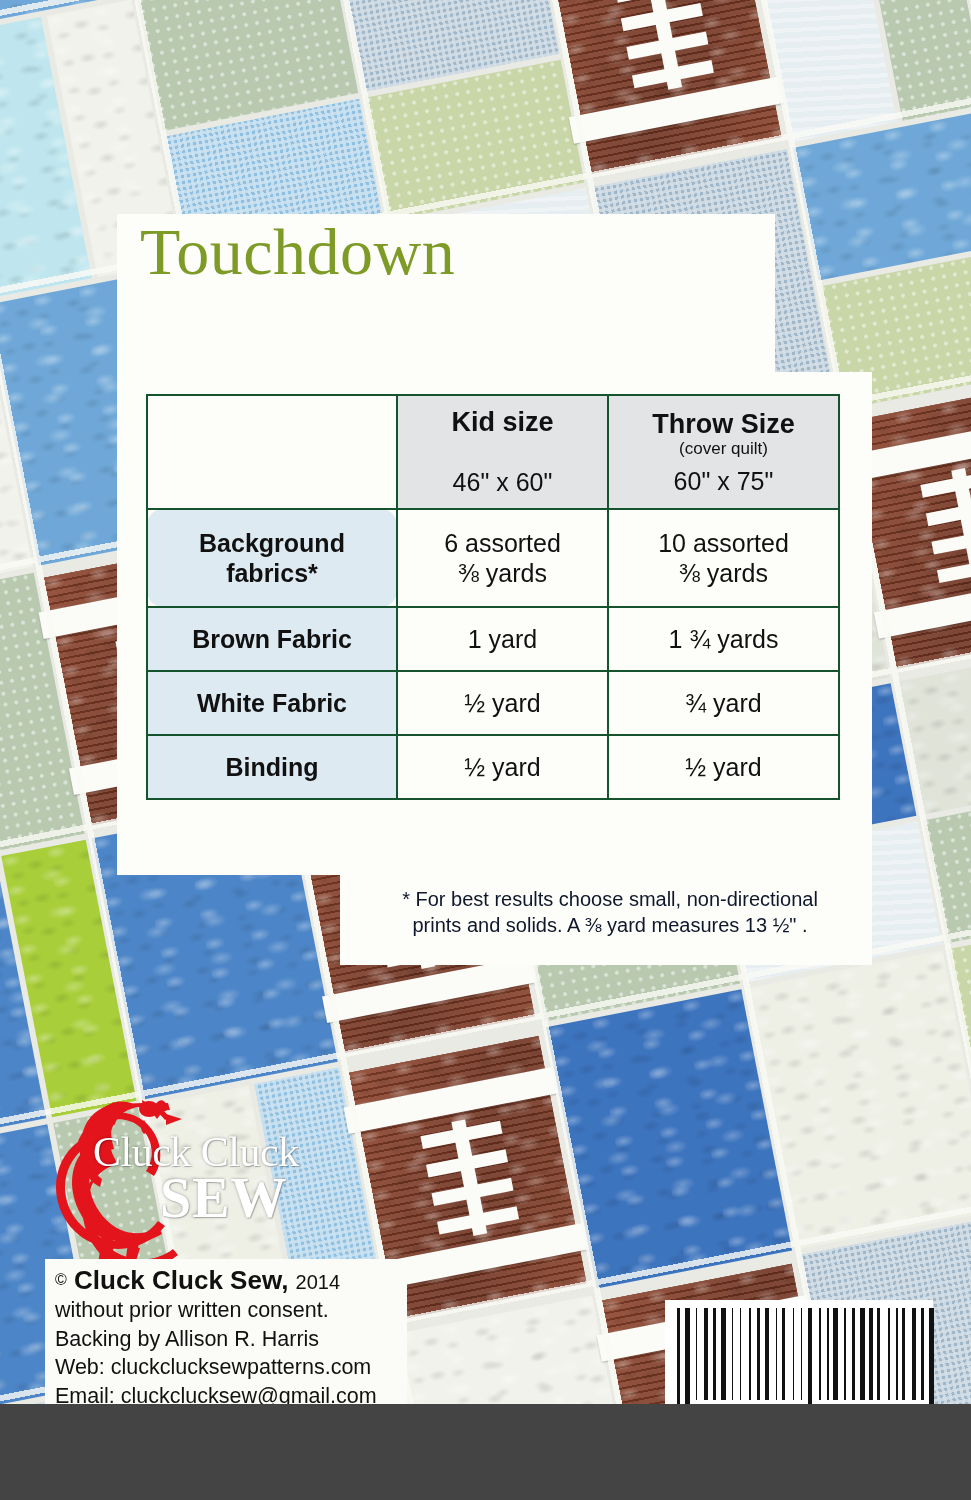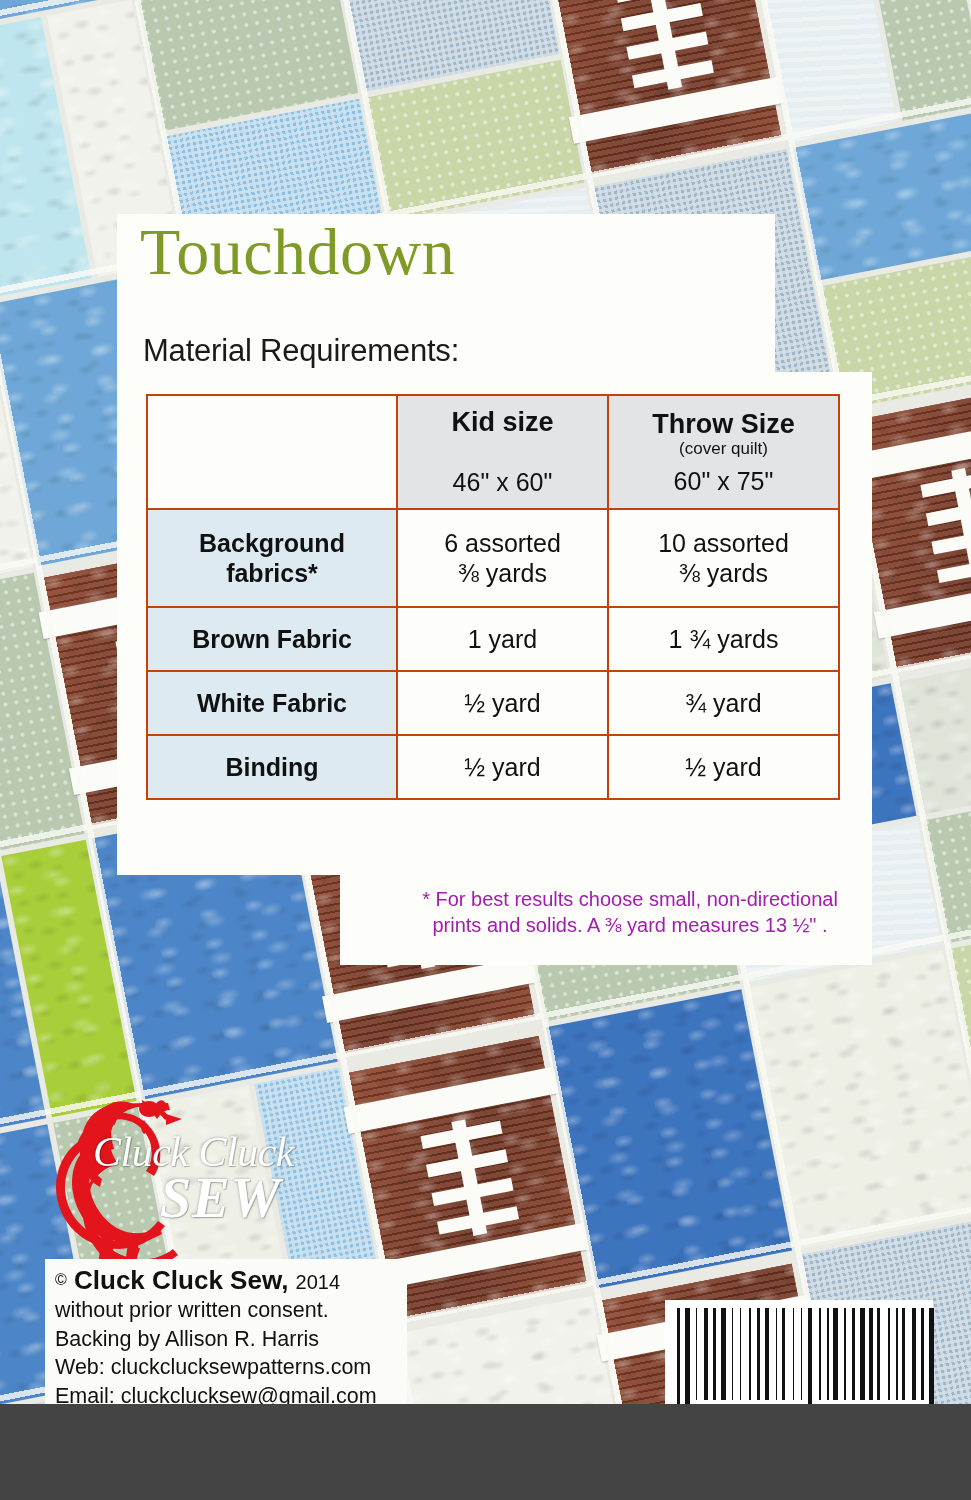--- a/index.html
+++ b/index.html
@@ -153,21 +153,21 @@
 
   
   #mat-table {
     position: absolute;
     left: 146px; top: 394px;
     width: 692px;
     border-collapse: collapse;
     table-layout: fixed;
   }
   #mat-table td, #mat-table th {
-    border: 2px solid #c2410c;
+    border: 2px solid #14532d;
     text-align: center;
     vertical-align: middle;
     color: #111;
     padding: 0;
   }
   #mat-table col.c0 { width: 250px; }
   #mat-table col.c1 { width: 211px; }
   #mat-table col.c2 { width: 231px; }
 
   th.corner { background: #fdfdfa; height: 112px; }
@@ -190,48 +190,47 @@
     line-height: 1.2;
     padding: 10px 4px;
   }
   td.val {
     background: #fdfdfa;
     font-size: 25px;
     font-weight: normal;
     line-height: 1.2;
     padding: 10px 4px;
   }
-  tr.tall td { height: 96px; }
+  tr.tall td { height: 96px; border-radius: 16px; }
   tr.short td { height: 62px; }
 
   #footnote {
     position: absolute;
-    left: 376px; top: 886px;
+    left: 356px; top: 886px;
     width: 508px;
     font-size: 20px;
     line-height: 1.32;
-    color: #a21caf;
+    color: #0f172a;
     text-align: center;
   }
   #footnote .l1 { display: block; }
   #footnote .l2 { display: block; }
 
   
   #logo {
     position: absolute;
     left: 48px; top: 1098px;
     width: 268px; height: 168px;
   }
   #logo svg { display: block; }
   #logo .ltext {
     position: absolute;
     left: 0; top: 0;
     width: 268px; height: 168px;
     pointer-events: none;
-    font-style: italic;
   }
   #logo .cc {
     position: absolute;
     left: 45px; top: 30px;
     font-family: "Liberation Serif", serif;
     font-size: 42px;
     color: #ffffff;
     text-shadow: 0 0 3px rgba(0,0,0,.35), 1px 1px 0 rgba(0,0,0,.18);
     letter-spacing: -0.5px;
   }
@@ -522,21 +521,20 @@
         </div>
         <div class="patch" style="left: 0px; top: 0px; width: 1640px; height: 2170px; pointer-events: none; opacity: 0.85; background-image: repeating-linear-gradient(0deg, rgba(250, 250, 245, 0.95) 0px, rgba(250, 250, 245, 0.95) 6px, rgba(0, 0, 0, 0) 6px, rgba(0, 0, 0, 0) 272px), repeating-linear-gradient(90deg, rgba(250, 250, 245, 0.95) 0px, rgba(250, 250, 245, 0.95) 6px, rgba(0, 0, 0, 0) 6px, rgba(0, 0, 0, 0) 205px);"></div>
       </div>
   </div>
 
   <div id="card-top"></div>
   <div id="card-main"></div>
   <div id="card-note"></div>
 
   <div id="title">Touchdown</div>
-  <div id="subtitle">Material Requirements:</div>
 
   <table id="mat-table">
     <colgroup>
         <col class="c0">
         <col class="c1">
         <col class="c2">
       </colgroup>
     <thead>
       <tr>
         <th class="corner"></th>

